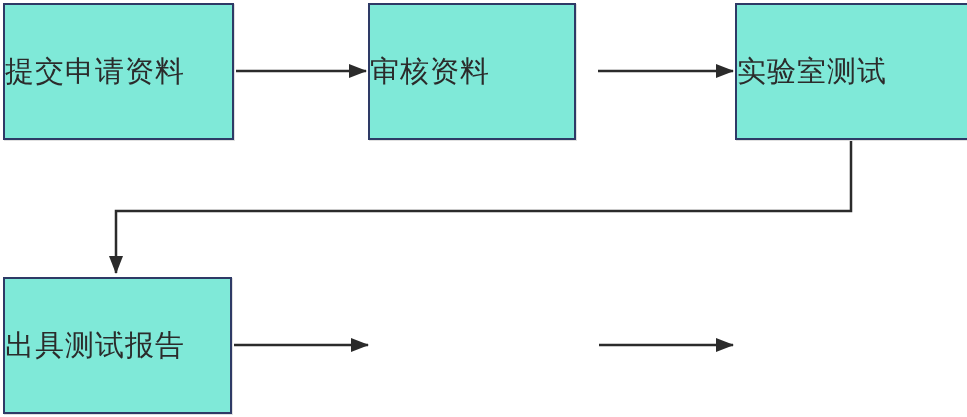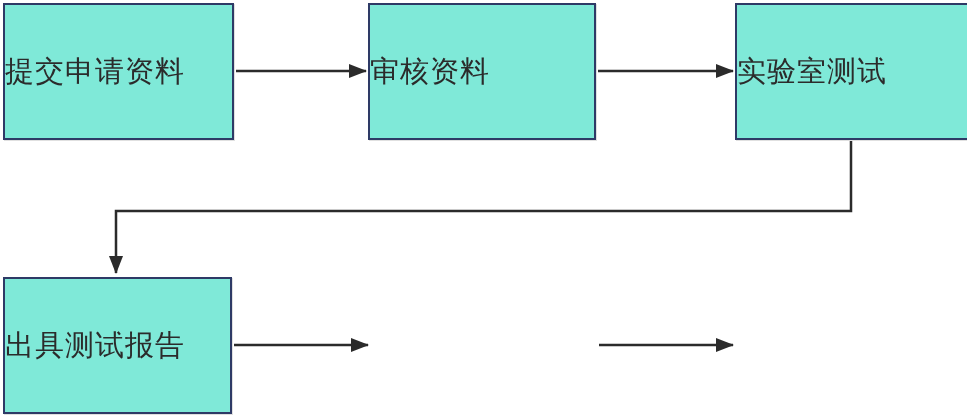--- a/index.html
+++ b/index.html
@@ -38,21 +38,21 @@
     border: 2px solid var(--node-border, #2e3a66);
     display: flex;
     align-items: center;
     justify-content: flex-start;
     color: var(--text-color, #2b2b2b);
     font-size: 29px;
     letter-spacing: 1px;
     box-shadow: 1px 1px 0 rgba(0,0,0,0.12);
   }
   .node-1 { left: 3px;   top: 3px;   width: 231px; height: 137px; }
-  .node-2 { left: 368px; top: 3px;   width: 228px; height: 137px; }
+  .node-2 { left: 368px; top: 3px;   width: 208px; height: 137px; }
   .node-3 { left: 735px; top: 3px;   width: 252px; height: 137px; }
   .node-4 { left: 3px;   top: 277px; width: 229px; height: 137px; }
   .node-5 { left: 370px; top: 277px; width: 228px; height: 137px; }
   .node-6 { left: 735px; top: 277px; width: 222px; height: 137px; }
 </style>
 </head>
 <body>
 
 <div class="canvas">
 

